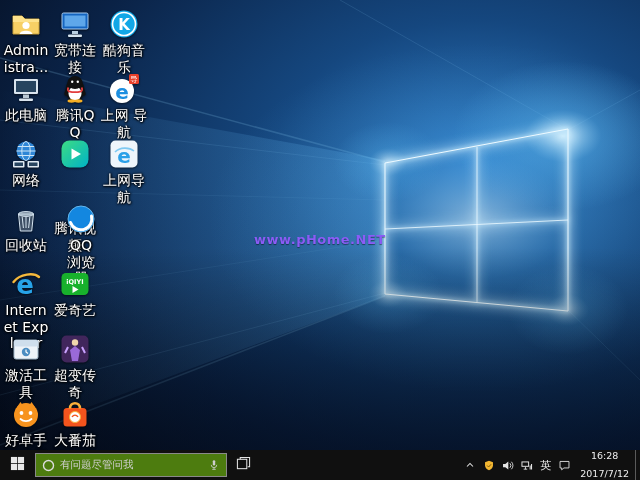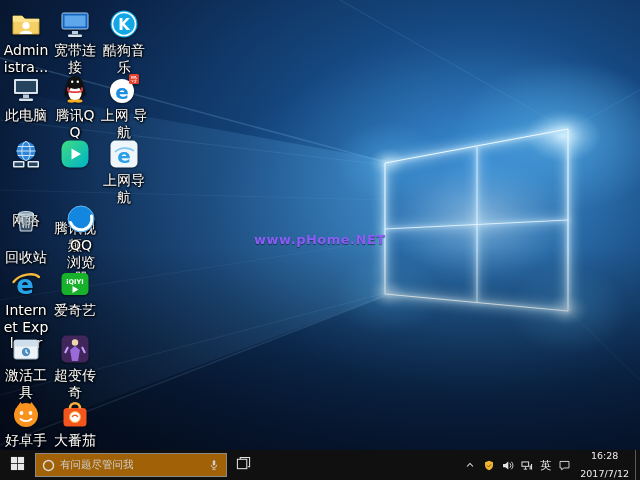--- a/index.html
+++ b/index.html
@@ -25,21 +25,21 @@
     max-width:48px;word-break:break-all;
     text-shadow:0 1px 2px #000,1px 0 2px #000,0 0 3px #000;}
   svg text{font-family:"DejaVu Sans","Liberation Sans",sans-serif;}
 
   
   .taskbar{position:absolute;left:0;bottom:0;width:640px;height:30px;background:#101010;
     display:flex;align-items:center;z-index:5;}
   .taskbar button{background:none;border:none;padding:0;margin:0;cursor:pointer;
     display:flex;align-items:center;justify-content:center;height:30px;}
   .start{width:34px;}
-  .searchbox{width:192px;height:24px;margin-left:1px;background:#a16207;
+  .searchbox{width:192px;height:24px;margin-left:1px;background:#4d7c0f;
     border:1px solid #8a8a8a;display:flex;align-items:center;gap:5px;padding:0 6px;
     box-sizing:border-box;cursor:text;}
   .search-text{flex:1;font-size:10.5px;color:#cfcfcf;white-space:nowrap;overflow:hidden;}
   .cortana,.mic{display:flex;align-items:center;}
   .taskview{width:32px;}
   .spacer{flex:1;height:30px;}
   .tray{display:flex;align-items:center;height:30px;}
   .tray button{width:19px;}
   .ime-btn{font-size:11px;color:#eee;width:20px;}
   .clock{height:30px;display:flex;flex-direction:column;align-items:center;justify-content:space-between;
@@ -182,21 +182,21 @@
         <div class="icon-art">
           <svg viewBox="0 0 32 32">
             <circle cx="14" cy="18" r="12" fill="#fff"></circle>
             <text x="14" y="26" font-size="20" font-weight="bold" fill="#1d8fe0" text-anchor="middle">e</text>
             <rect x="21" y="1" width="10" height="10" rx="1.5" fill="#e8402a"></rect>
             <text x="26" y="9" font-size="7.5" fill="#fff" text-anchor="middle">导</text>
           </svg>
         </div>
         <div class="icon-label">上网 导航</div>
       </div>
-      <div class="icon-cell" style="grid-area: 3 / 1; gap: 40px;">
+      <div class="icon-cell" style="grid-area: 3 / 1;">
         <div class="icon-art">
           <svg viewBox="0 0 32 32">
             <circle cx="16" cy="13" r="9.5" fill="#2f86d6"></circle>
             <ellipse cx="16" cy="13" rx="4.2" ry="9.5" fill="none" stroke="#cde6f8"></ellipse>
             <path d="M6.5 13h19M7.8 8.5h16.4M7.8 17.5h16.4" stroke="#cde6f8" fill="none"></path>
             <rect x="3" y="23" width="11.5" height="6.5" rx="1" fill="#dfe9f2"></rect>
             <rect x="4.5" y="24.5" width="8.5" height="3.5" fill="#27445f"></rect>
             <rect x="17.5" y="23" width="11.5" height="6.5" rx="1" fill="#dfe9f2"></rect>
             <rect x="19" y="24.5" width="8.5" height="3.5" fill="#27445f"></rect>
           </svg>
@@ -221,21 +221,21 @@
       <div class="icon-cell" style="grid-area: 3 / 3;">
         <div class="icon-art">
           <svg viewBox="0 0 32 32">
             <rect x="2.5" y="2.5" width="27" height="27" rx="5" fill="#eef5fb"></rect>
             <text x="16" y="24.5" font-size="20" font-weight="bold" fill="#2ba0e8" text-anchor="middle">e</text>
             <path d="M7 14c5-5 14-5 19-1" stroke="#7fc9f2" stroke-width="1.6" fill="none"></path>
           </svg>
         </div>
         <div class="icon-label">上网导航</div>
       </div>
-      <div class="icon-cell" style="grid-area: 4 / 1; gap: 12px;">
+      <div class="icon-cell" style="grid-area: 4 / 1;">
         <div class="icon-art">
           <svg viewBox="0 0 32 32">
             <path d="M8.5 11h15l-1.8 17H10.3z" fill="rgba(190,210,226,.30)" stroke="#d7e6f2"></path>
             <ellipse cx="16" cy="11" rx="7.5" ry="2.4" fill="rgba(210,228,240,.55)" stroke="#d7e6f2"></ellipse>
             <path d="M12.2 14l1.2 11M16 14v11M19.8 14l-1.2 11" stroke="#d7e6f2" fill="none"></path>
           </svg>
         </div>
         <div class="icon-label">回收站</div>
       </div>
       <div class="icon-cell" style="grid-area: 4 / 2; margin-left: 12px;">

